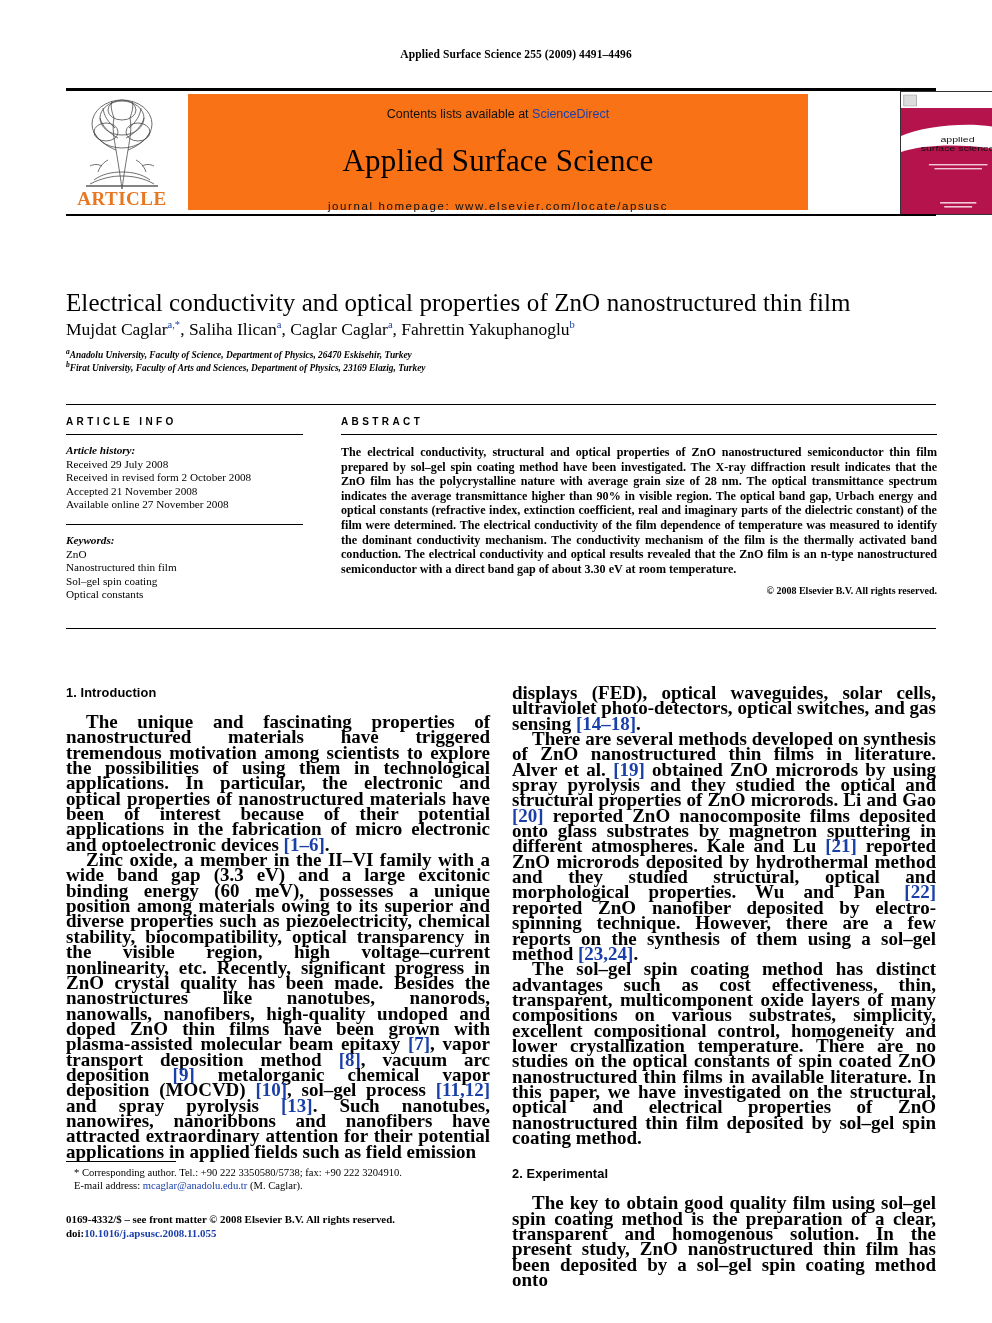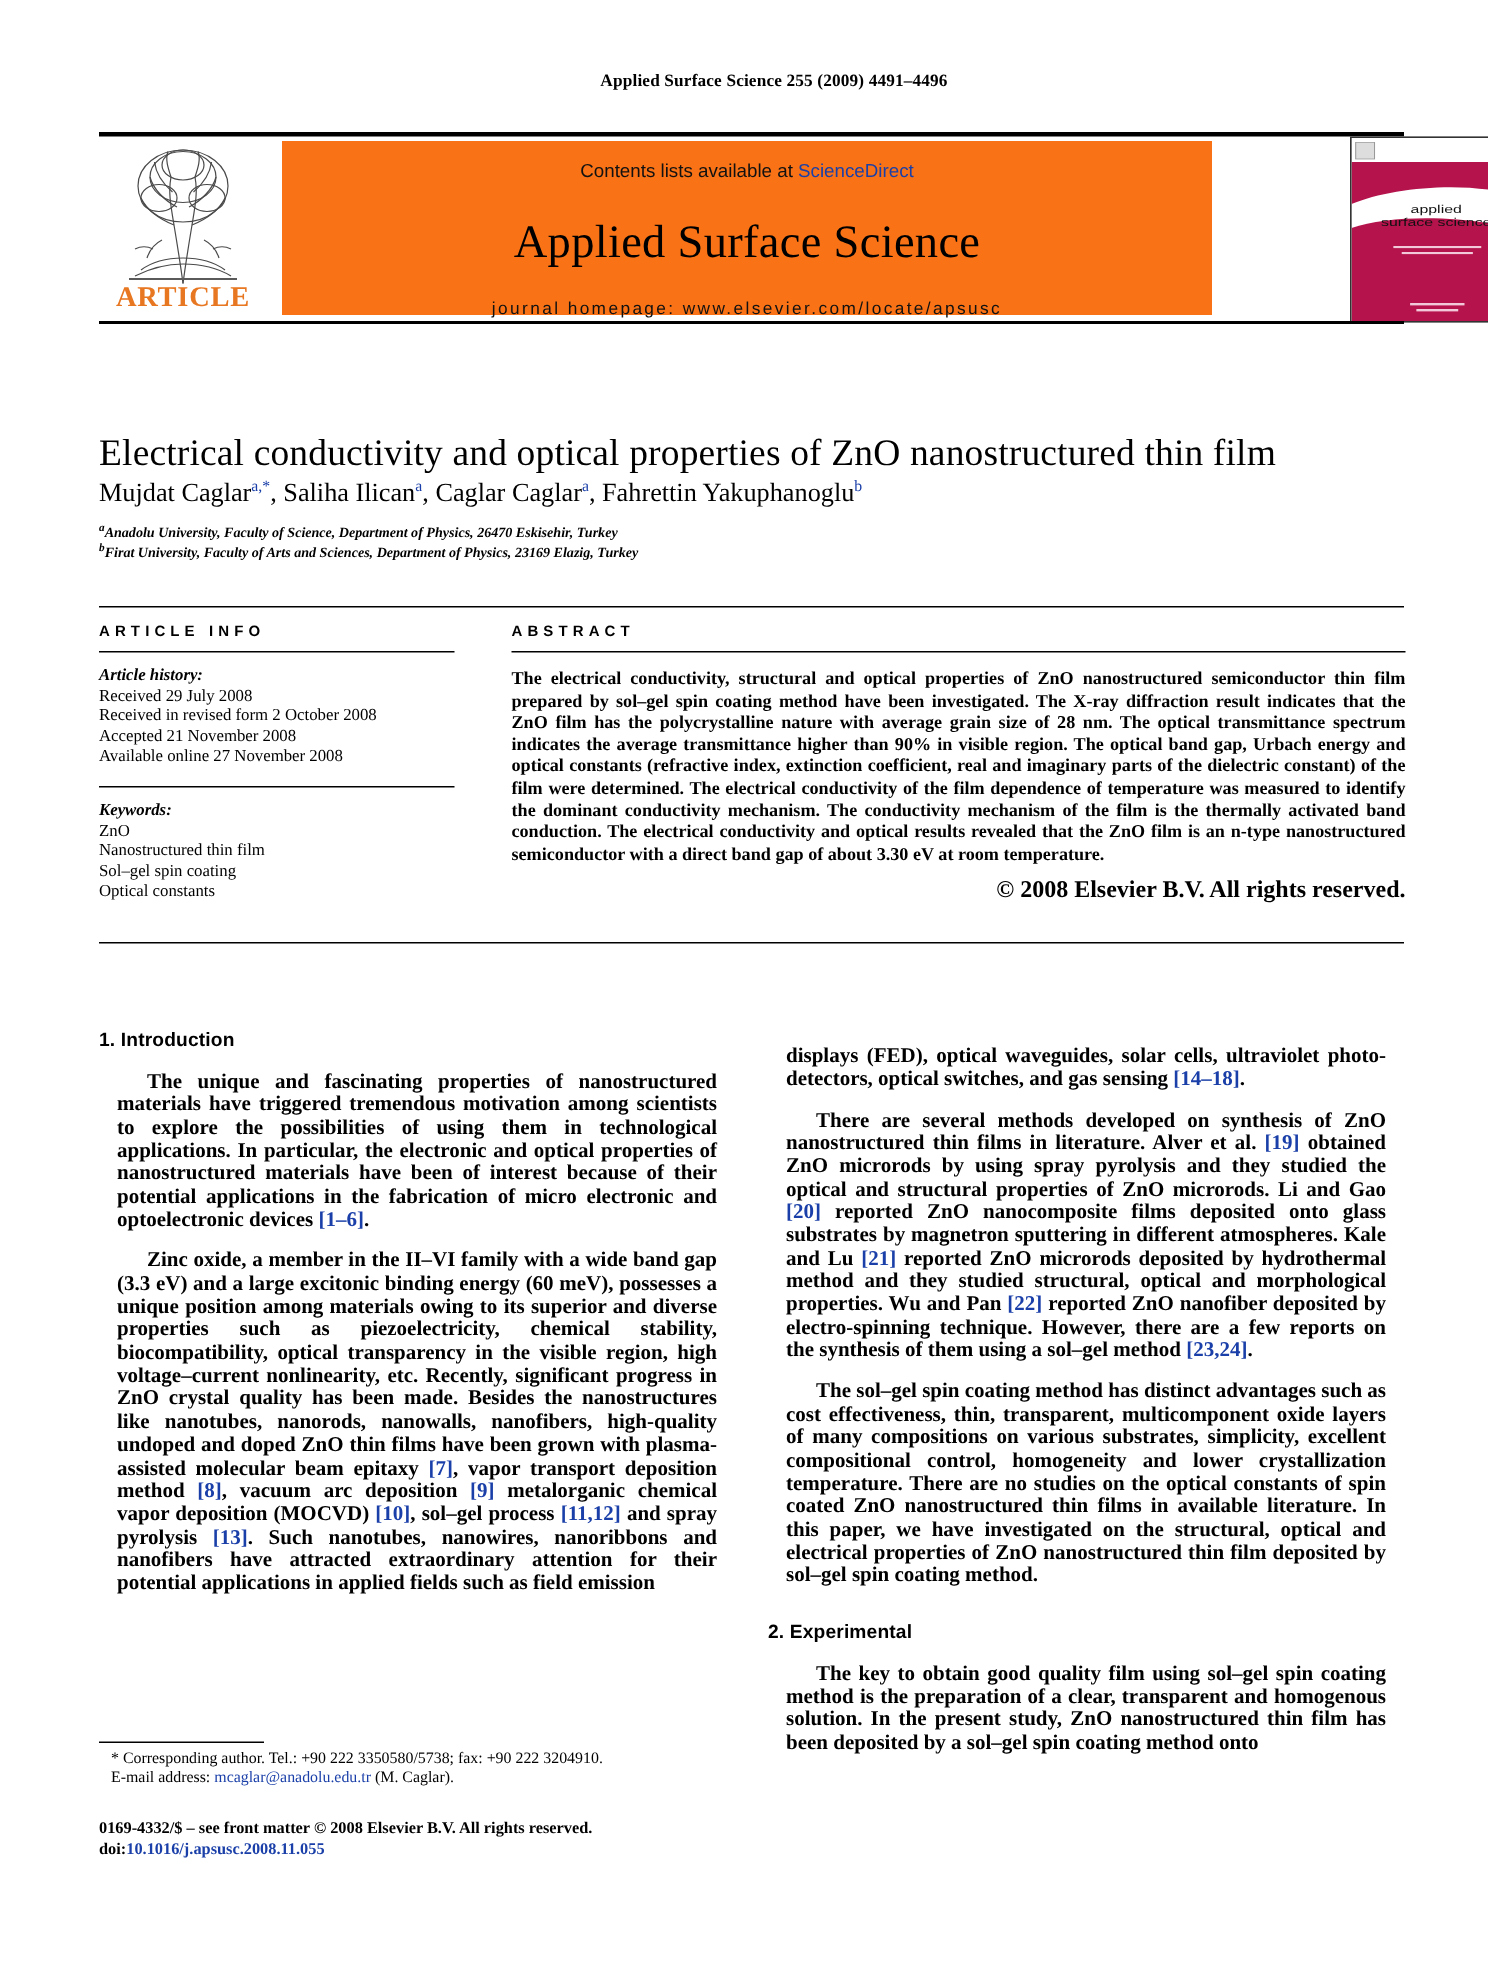--- a/index.html
+++ b/index.html
@@ -200,21 +200,21 @@
   .abstract-text {
     margin-top: 10px;
     font-size: 12.1px;
     line-height: 14.6px;
     text-align: justify;
     font-weight: 600;
   }
   .copyright-line {
     margin-top: 9px;
     text-align: right;
-    font-size: 16px;
+    font-size: 10px;
     font-weight: 600;
   }
 
   
   .col-left {
     position: absolute;
     left: 66px;
     top: 685px;
     width: 424px;
   }
@@ -226,22 +226,22 @@
   }
   h2.sec {
     font-family: "Liberation Sans", sans-serif;
     font-size: 12.8px;
     font-weight: bold;
     margin: 0 0 14px 0;
     letter-spacing: 0.1px;
   }
   h2.sec.spaced { margin-top: 21px; }
   p.body {
-    margin: 12px;
-    font-size: 14px;
+    margin: 0;
+    font-size: 19px;
     line-height: 15.35px;
     text-align: justify;
     text-indent: 20px;
     font-weight: 600;
   }
   p.body.cont { text-indent: 0; }
   .ref { color: #1a3fa8; }
 
   
   .foot-rule {

